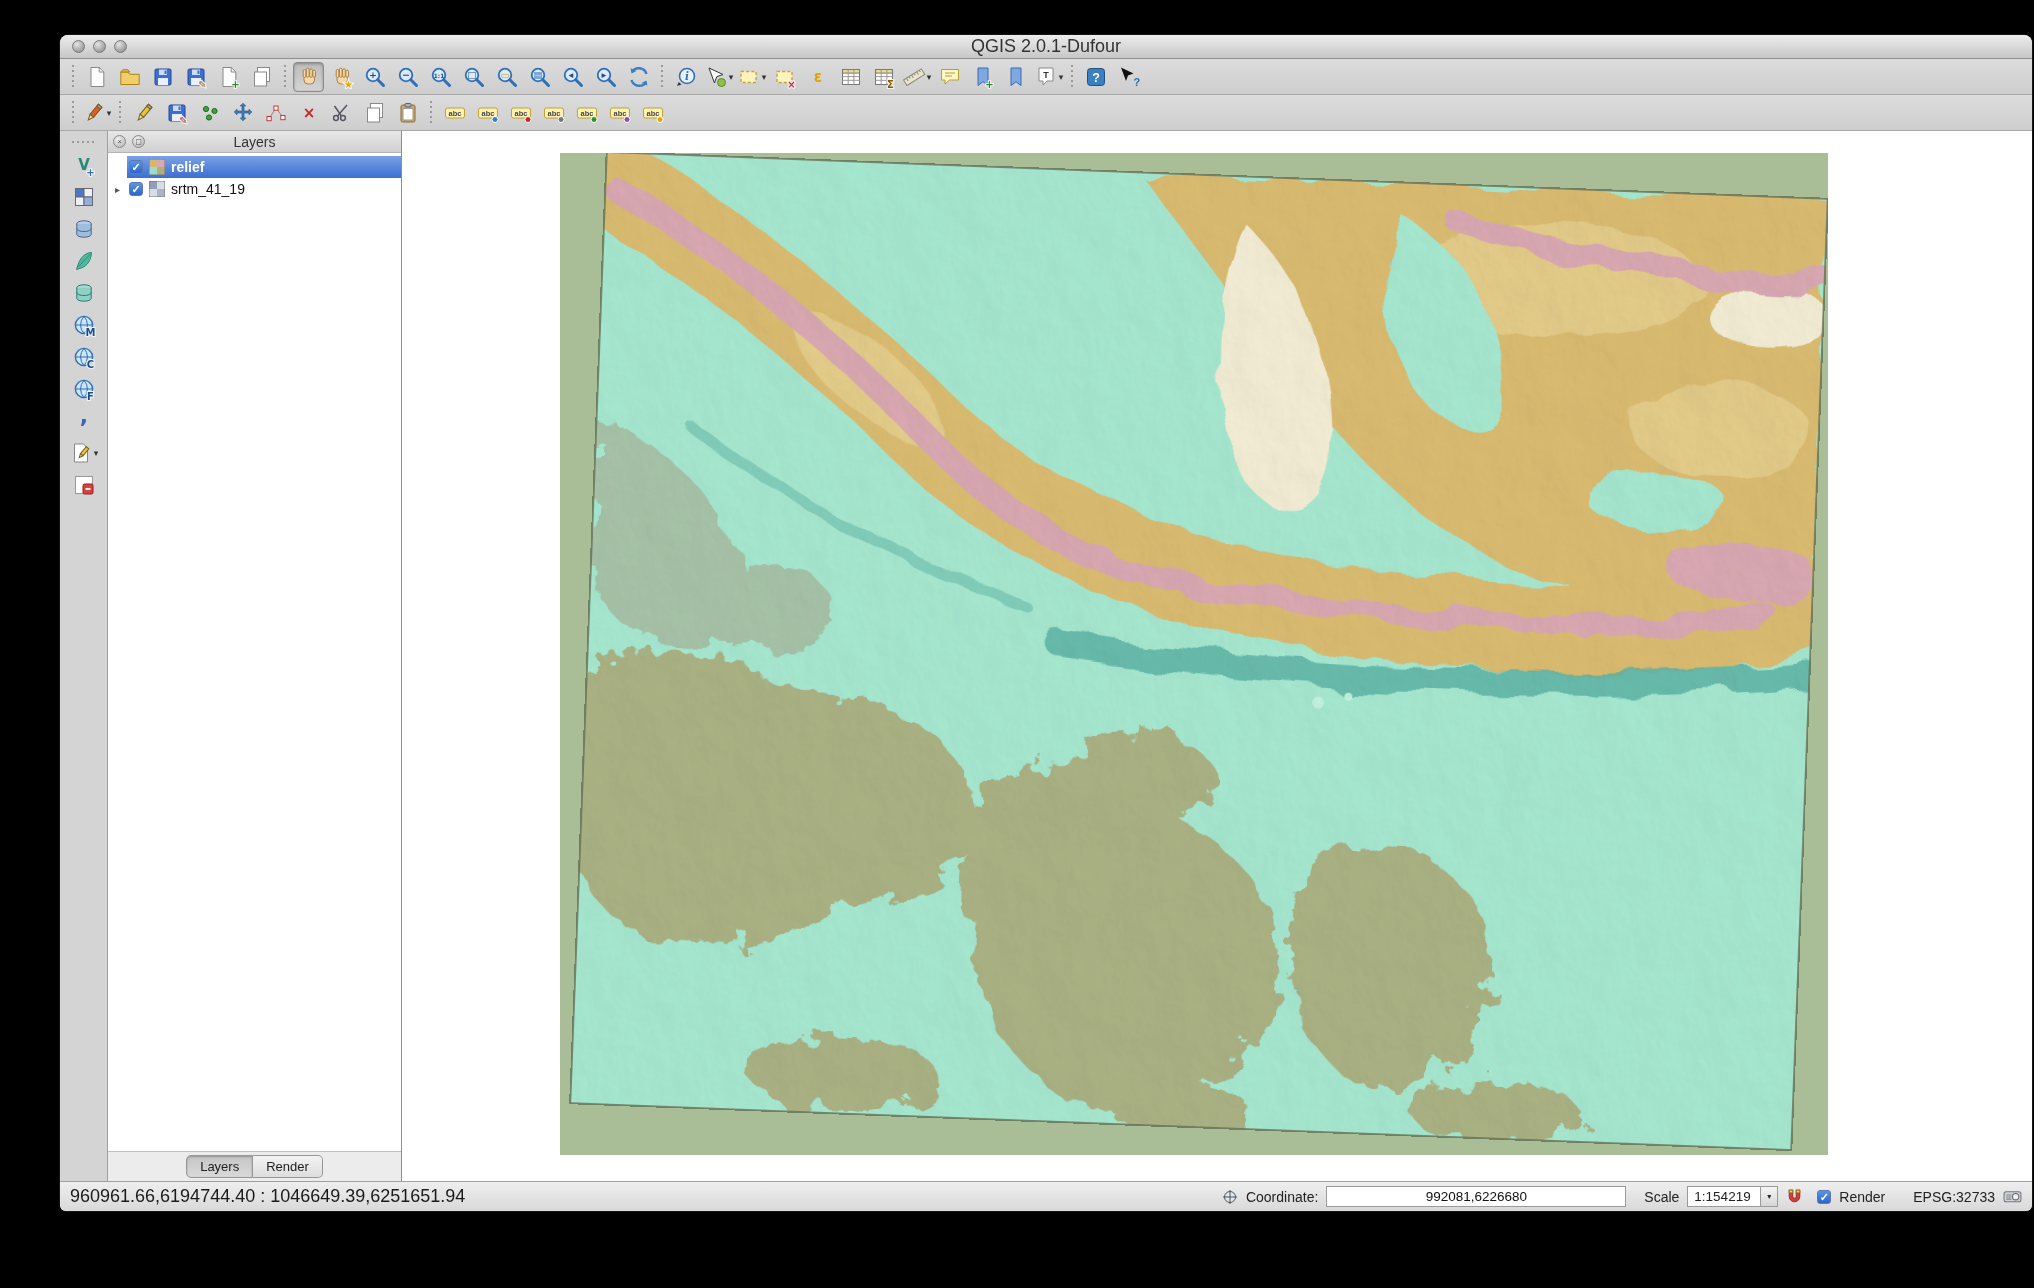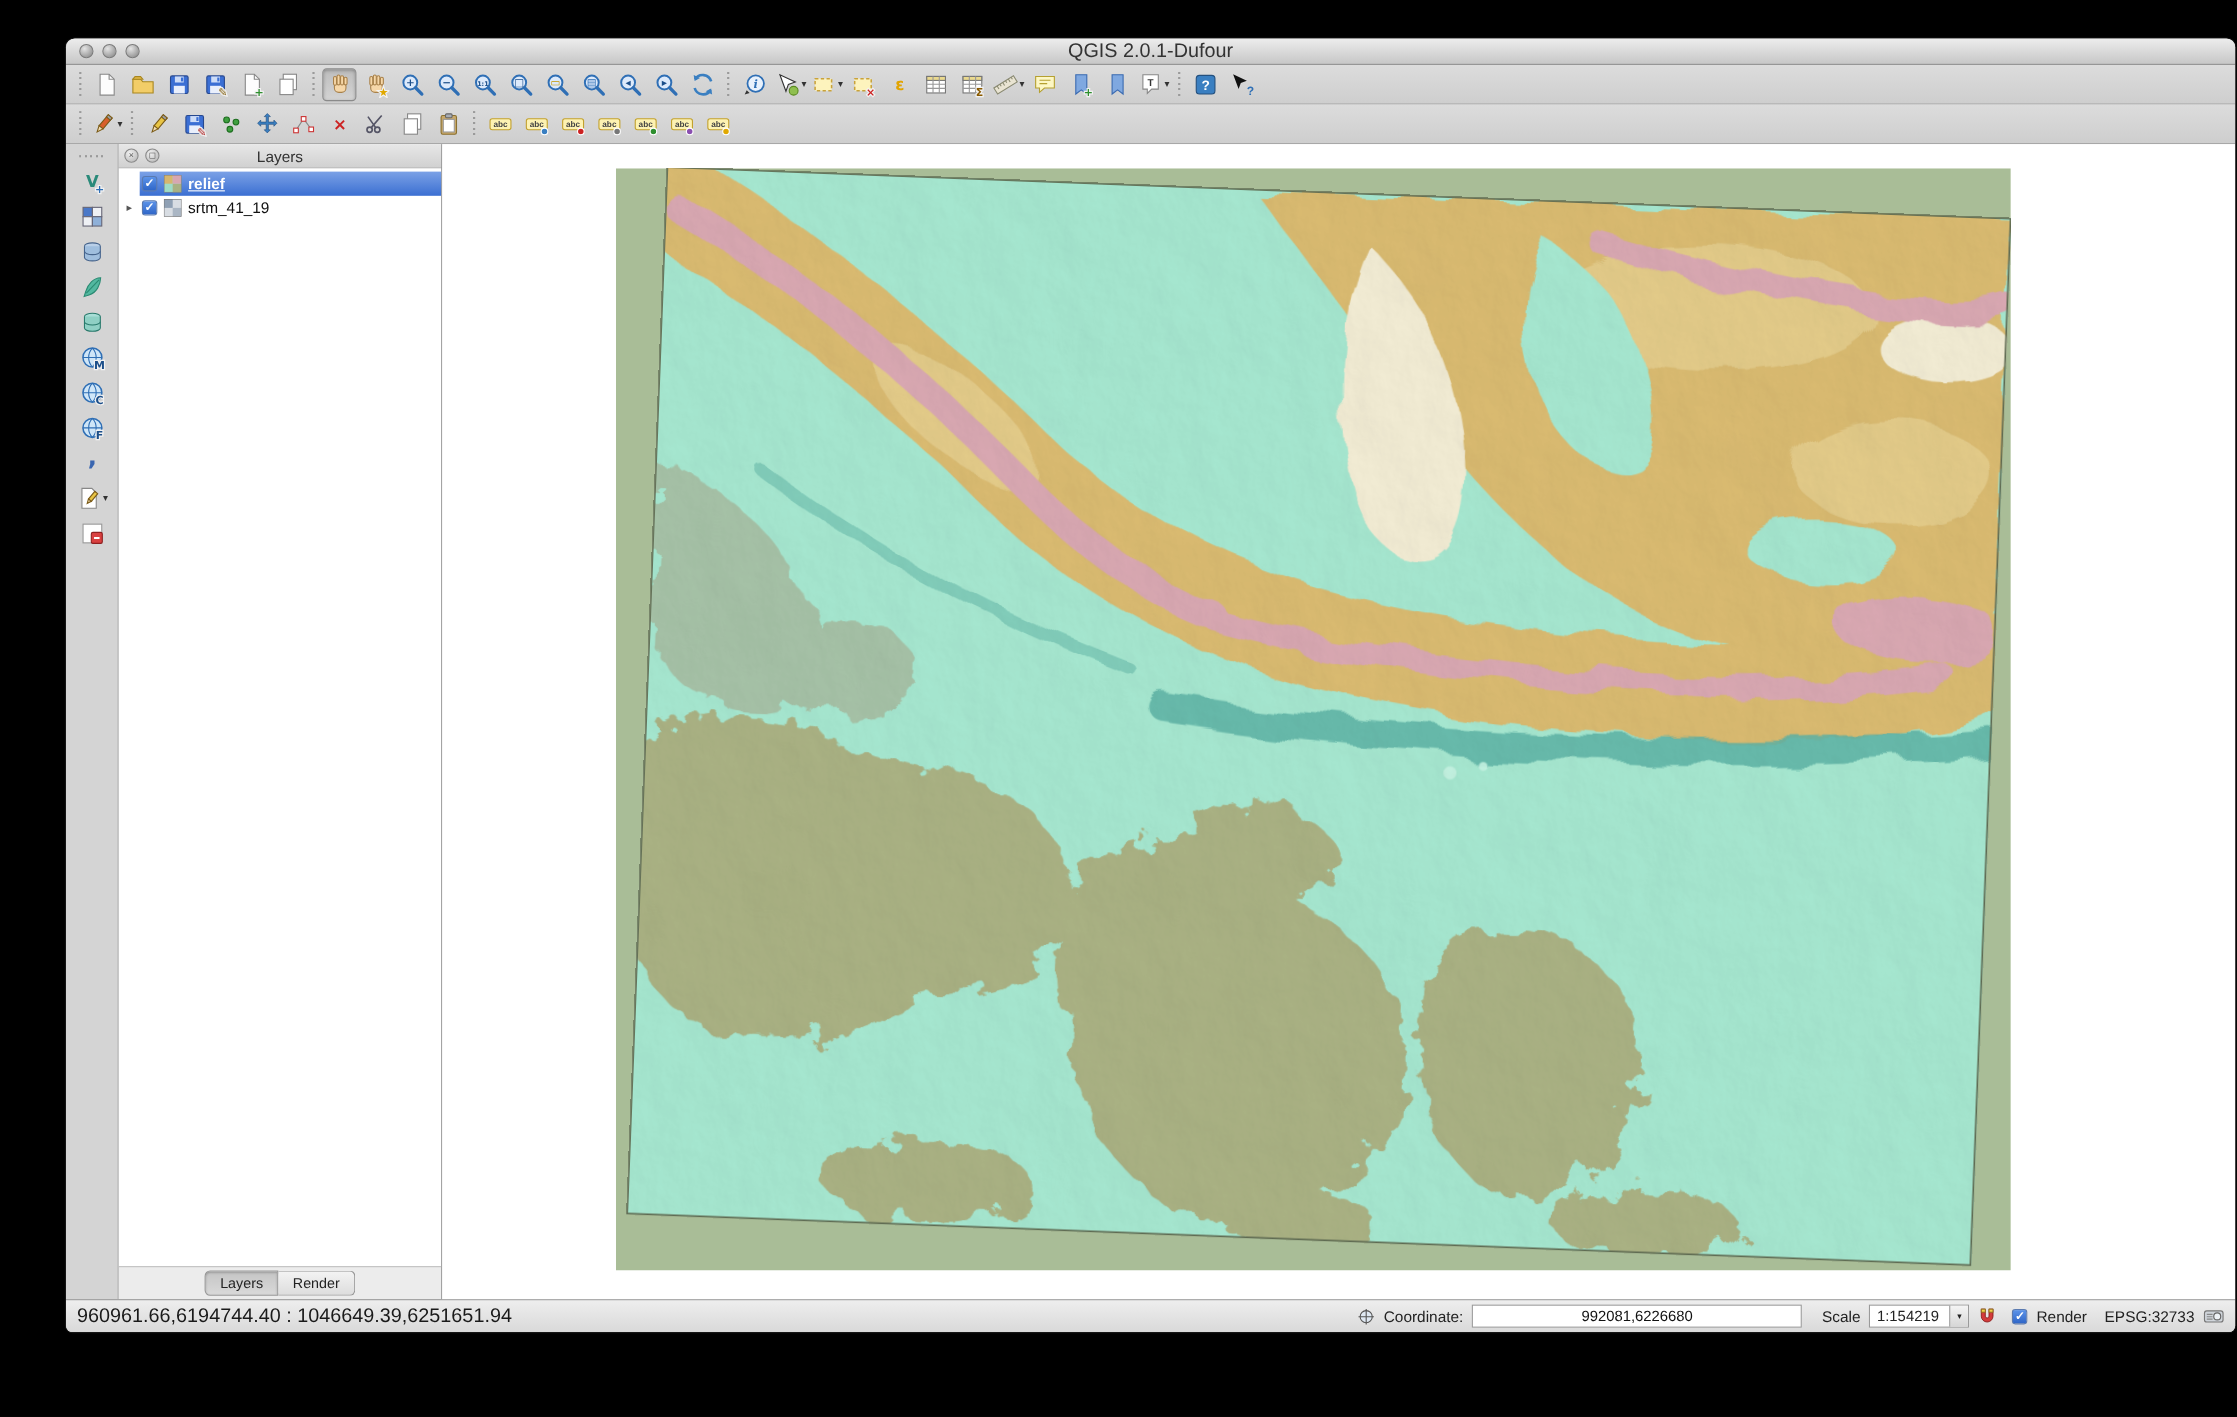--- a/index.html
+++ b/index.html
@@ -27,21 +27,21 @@
   .pbtn{width:13px;height:13px;border-radius:50%;background:radial-gradient(circle at 35% 30%,#f0f0f0,#b2b2b2);border:1px solid #888;font-size:8px;line-height:11px;text-align:center;color:#555}
   .layer-tree{flex:1;background:#fff;padding-top:3px}
   .layer-row{height:22px;display:flex;align-items:center;font-size:14px;color:#111}
   .expander{width:19px;flex:0 0 19px;text-align:center;font-size:10px;color:#555}
   .row-inner{flex:1;display:flex;align-items:center;height:100%;gap:6px;padding-left:2px}
   .row-inner.sel{background:linear-gradient(#7ba1e6,#3b6fd2);color:#fff}
   .cb{width:14px;height:14px;flex:0 0 14px;border-radius:3px;border:1px solid #5a7ab0;background:linear-gradient(#5c93e8,#2f66c8);color:#fff;font-size:11px;line-height:12px;text-align:center;font-weight:bold}
   .thumb{width:16px;height:16px;flex:0 0 16px}
   .thumb svg{display:block}
   .layer-label{white-space:nowrap}
-  .layer-label.active-layer{font-weight:bold;text-decoration:underline}
+  .layer-label.active-layer{font-weight:bold;}
   .panel-tabs{flex:0 0 30px;display:flex;align-items:center;justify-content:center;background:#ececec;border-top:1px solid #c0c0c0}
   .ptab{font-size:13px;padding:3px 13px;border:1px solid #979797;background:linear-gradient(#f3f3f3,#dddddd);color:#222}
   .ptab:first-child{border-radius:5px 0 0 5px}
   .ptab:last-child{border-radius:0 5px 5px 0;border-left:none}
   .ptab.active{background:linear-gradient(#c5c5c5,#d9d9d9);box-shadow:inset 0 1px 2px rgba(0,0,0,.25)}
   .canvas{flex:1;background:#fff;position:relative;overflow:hidden}
   #map-svg{position:absolute;left:158px;top:22px}
   .statusbar{flex:0 0 30px;background:linear-gradient(#eeeeee,#d9d9d9);border-top:1px solid #9f9f9f;display:flex;align-items:center;padding:0 10px;font-size:14px;color:#222;gap:8px}
   .sb-extents{font-size:18px;color:#1a1a1a}
   .spacer{flex:1}
@@ -673,21 +673,21 @@
       </span>
       <span class="sb-icon">
         <svg viewBox="0 0 16 16" width="17" height="17">
             <path d="M3 2v6a5 5 0 0 0 10 0V2h-3.4v6a1.6 1.6 0 0 1-3.2 0V2z" fill="#d23b3b" stroke="#8f1f1f" stroke-width="0.8"></path>
             <rect x="3" y="2" width="3.4" height="2.6" fill="#f2d24b" stroke="#8f6f1f" stroke-width="0.8"></rect>
             <rect x="9.6" y="2" width="3.4" height="2.6" fill="#f2d24b" stroke="#8f6f1f" stroke-width="0.8"></rect>
           </svg>
       </span>
       <span class="cb sb-cb" id="render-cb">✓</span>
       <span>Render</span>
-      <span class="crs" style="margin-left:8px">EPSG:32733</span>
+      <span class="crs" style="margin-left:20px">EPSG:32733</span>
       <span class="sb-icon">
         <svg viewBox="0 0 18 14" width="19" height="15">
             <rect x="1" y="2.5" width="16" height="9.5" rx="2" fill="#cfd4da" stroke="#777"></rect>
             <circle cx="12" cy="7.2" r="3" fill="#eef2f6" stroke="#666"></circle>
             <path d="M3 5.5h5M3 7.5h5M3 9.5h5" stroke="#888" fill="none"></path>
           </svg>
       </span>
     </div>
 
   </div>

